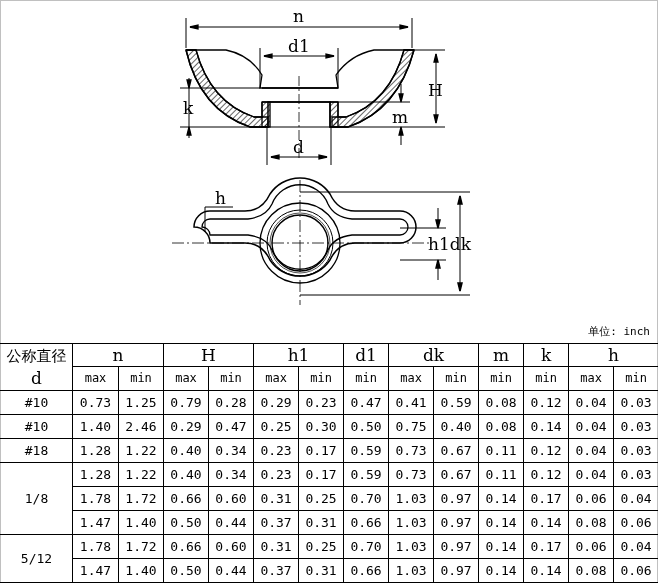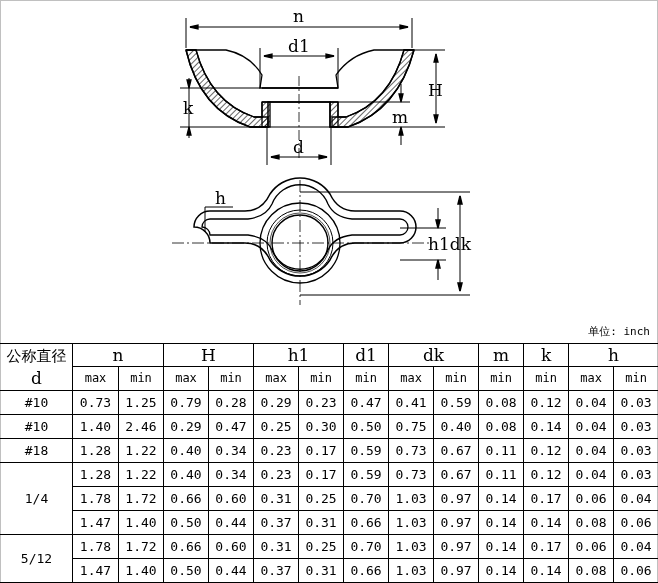--- a/index.html
+++ b/index.html
@@ -215,21 +215,21 @@
         <td>0.17</td>
         <td>0.59</td>
         <td>0.73</td>
         <td>0.67</td>
         <td>0.11</td>
         <td>0.12</td>
         <td>0.04</td>
         <td>0.03</td>
       </tr>
       <tr>
-        <td class="leftcol" rowspan="3">1/4</td>
+        <td class="leftcol" rowspan="3">1/8</td>
         <td>1.28</td>
         <td>1.22</td>
         <td>0.40</td>
         <td>0.34</td>
         <td>0.23</td>
         <td>0.17</td>
         <td>0.59</td>
         <td>0.73</td>
         <td>0.67</td>
         <td>0.11</td>

